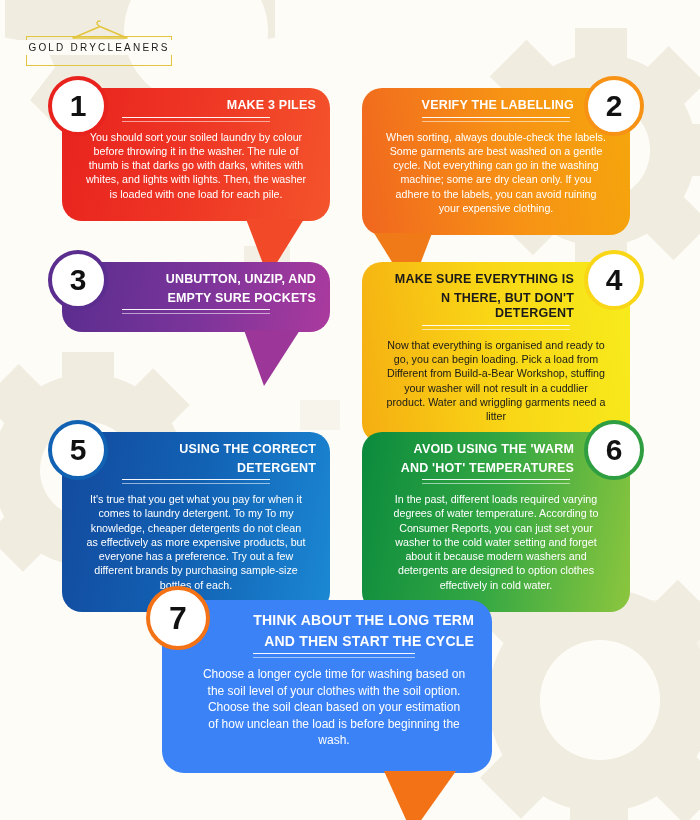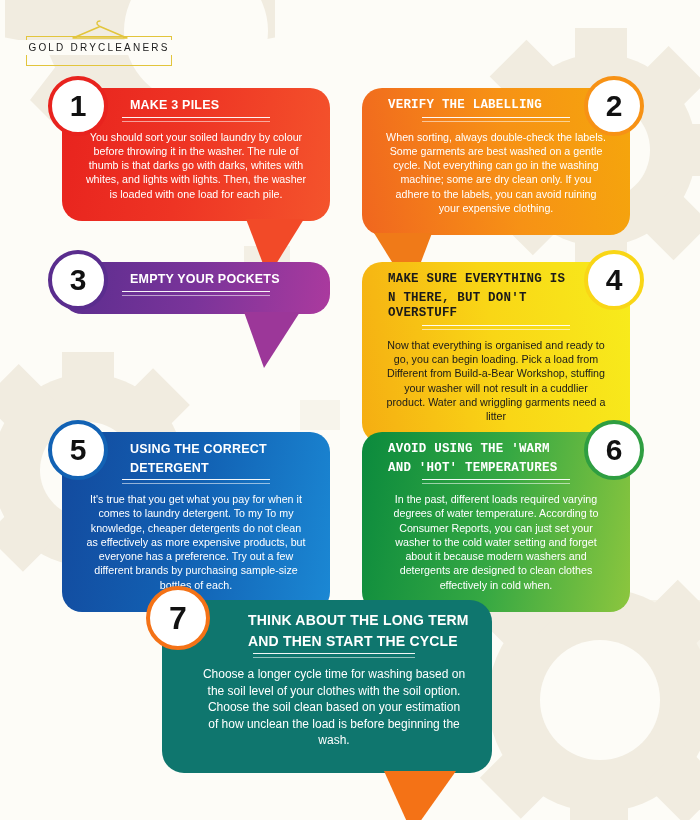--- a/index.html
+++ b/index.html
@@ -59,22 +59,22 @@
     box-sizing:border-box;
     color:#ffffff;
   }
   .bubble.dark-text{color:#1a1a1a;}
 
   .card-title{
     font-weight:bold;
     font-size:12.5px;
     line-height:1.25;
     letter-spacing:0.2px;
-    text-align:left;
-    margin:0 0 3px 12px;
+    text-align:right;
+    margin:0 0 3px 4px;
   }
   .title-rule{
     height:3px;
     border-top:1.6px solid rgba(255,255,255,.95);
     border-bottom:1.6px solid rgba(255,255,255,.55);
     margin:2px auto 6px auto;
     width:62%;
   }
   .dark-text .title-rule{
     border-top-color:rgba(255,255,255,.95);
@@ -82,21 +82,21 @@
   }
   .card-body{
     font-size:10.7px;
     line-height:1.33;
     text-align:center;
     margin:8px;
   }
 
   
   .title-left-pad{padding-left:42px;}
-  .title-right-pad{padding-right:42px;font-family:Liberation Mono, monospace;}
+  .title-right-pad{padding-right:42px;}
 
   
   .num{
     position:absolute;
     width:52px;height:52px;
     border-radius:50%;
     background:#ffffff;
     border:4px solid #000;
     display:flex;align-items:center;justify-content:center;
     font-size:30px;font-weight:bold;color:#111;
@@ -124,21 +124,21 @@
 
   #card-5{left:62px;top:432px;width:268px;}
   #card-5 .bubble{background:linear-gradient(100deg,#134a9e 0%,#1262b4 50%,#1b88d4 100%);}
   #card-5 .num{left:-14px;top:-12px;border-color:#1262b4;}
 
   #card-6{left:362px;top:432px;width:268px;}
   #card-6 .bubble{background:linear-gradient(100deg,#0b8a3d 0%,#35a843 50%,#8cc63e 100%);}
   #card-6 .num{right:-14px;top:-12px;border-color:#2f9e41;}
 
   #card-7{left:162px;top:600px;width:330px;}
-  #card-7 .bubble{background:#0f766e;border-radius:22px;padding:12px 18px 16px 32px;}
+  #card-7 .bubble{background:#3b82f6;border-radius:22px;padding:12px 18px 16px 32px;}
   #card-7 .num{left:-16px;top:-14px;border-color:#f47216;width:56px;height:56px;font-size:32px;}
   #card-7 .card-title{font-size:14px;}
   #card-7 .card-body{font-size:12px;line-height:1.38;}
 </style>
 </head>
 <body>
 
 <svg id="bg-pattern" viewBox="0 0 700 820" xmlns="http://www.w3.org/2000/svg" aria-hidden="true">
   <rect x="0" y="0" width="700" height="820" fill="#fdfcf7"></rect>
   <g fill="#f1ece0">
@@ -222,33 +222,34 @@
     <div class="card-body">When sorting, always double-check the labels. Some garments are best washed on a gentle cycle. Not everything can go in the washing machine; some are dry clean only. If you adhere to the labels, you can avoid ruining your expensive clothing.</div>
   </div>
   <svg width="70" height="58" style="position:absolute;left:8px;top:100%;margin-top:-2px;z-index:1;" viewBox="0 0 70 58">
     <polygon points="4,0 62,0 40,58" fill="#f07a18"></polygon>
   </svg>
 </div>
 
 <div class="card" id="card-3">
   <div class="num">3</div>
   <div class="bubble">
-    <div class="card-title title-left-pad">EMPTY YOUR POCKETS</div>
+    <div class="card-title title-left-pad">UNBUTTON, UNZIP, AND</div>
+    <div class="card-title title-left-pad">EMPTY SURE POCKETS</div>
     <div class="title-rule"></div>
   </div>
   <svg width="70" height="56" style="position:absolute;right:16px;top:100%;margin-top:-2px;z-index:1;" viewBox="0 0 70 56">
     <polygon points="0,0 56,0 20,56" fill="#9c3799"></polygon>
   </svg>
 </div>
 
 <div class="card" id="card-4">
   <div class="num">4</div>
   <div class="bubble dark-text">
     <div class="card-title title-right-pad">MAKE SURE EVERYTHING IS</div>
-    <div class="card-title title-right-pad">N THERE, BUT DON'T OVERSTUFF</div>
+    <div class="card-title title-right-pad">N THERE, BUT DON'T DETERGENT</div>
     <div class="title-rule"></div>
     <div class="card-body">Now that everything is organised and ready to go, you can begin loading. Pick a load from Different from Build-a-Bear Workshop, stuffing your washer will not result in a cuddlier product. Water and wriggling garments need a litter</div>
   </div>
   <svg width="70" height="56" style="position:absolute;left:10px;top:100%;margin-top:-2px;z-index:1;" viewBox="0 0 70 56">
     <polygon points="4,0 60,0 38,56" fill="#f6cd14"></polygon>
   </svg>
 </div>
 
 <div class="card" id="card-5">
   <div class="num">5</div>
@@ -262,21 +263,21 @@
     <polygon points="0,0 56,0 20,56" fill="#1a7fca"></polygon>
   </svg>
 </div>
 
 <div class="card" id="card-6">
   <div class="num">6</div>
   <div class="bubble">
     <div class="card-title title-right-pad">AVOID USING THE 'WARM</div>
     <div class="card-title title-right-pad">AND 'HOT' TEMPERATURES</div>
     <div class="title-rule"></div>
-    <div class="card-body">In the past, different loads required varying degrees of water temperature. According to Consumer Reports, you can just set your washer  to the cold water setting and forget about it  because modern washers and detergents are designed to clean clothes effectively in cold when.</div>
+    <div class="card-body">In the past, different loads required varying degrees of water temperature. According to Consumer Reports, you can just set your washer  to the cold water setting and forget about it  because modern washers and detergents are designed to option clothes effectively in cold water.</div>
   </div>
   <svg width="70" height="56" style="position:absolute;left:10px;top:100%;margin-top:-2px;z-index:1;" viewBox="0 0 70 56">
     <polygon points="4,0 60,0 38,56" fill="#17913e"></polygon>
   </svg>
 </div>
 
 <div class="card" id="card-7">
   <div class="num">7</div>
   <div class="bubble">
     <div class="card-title title-left-pad">THINK ABOUT THE LONG TERM</div>

